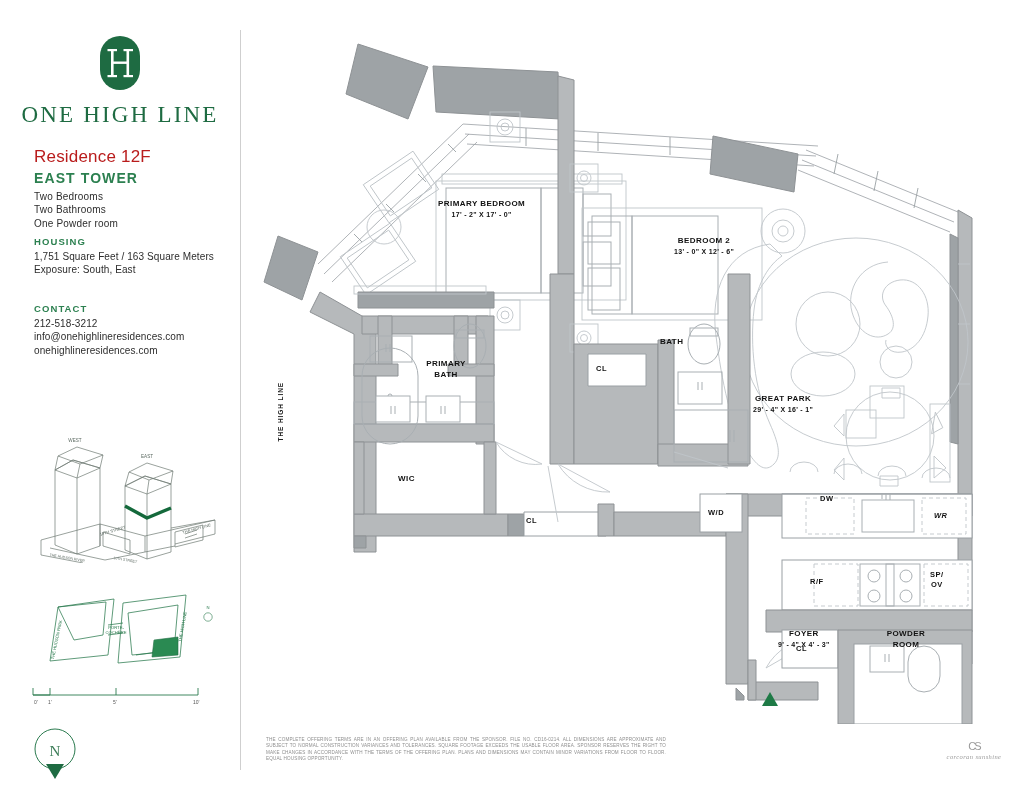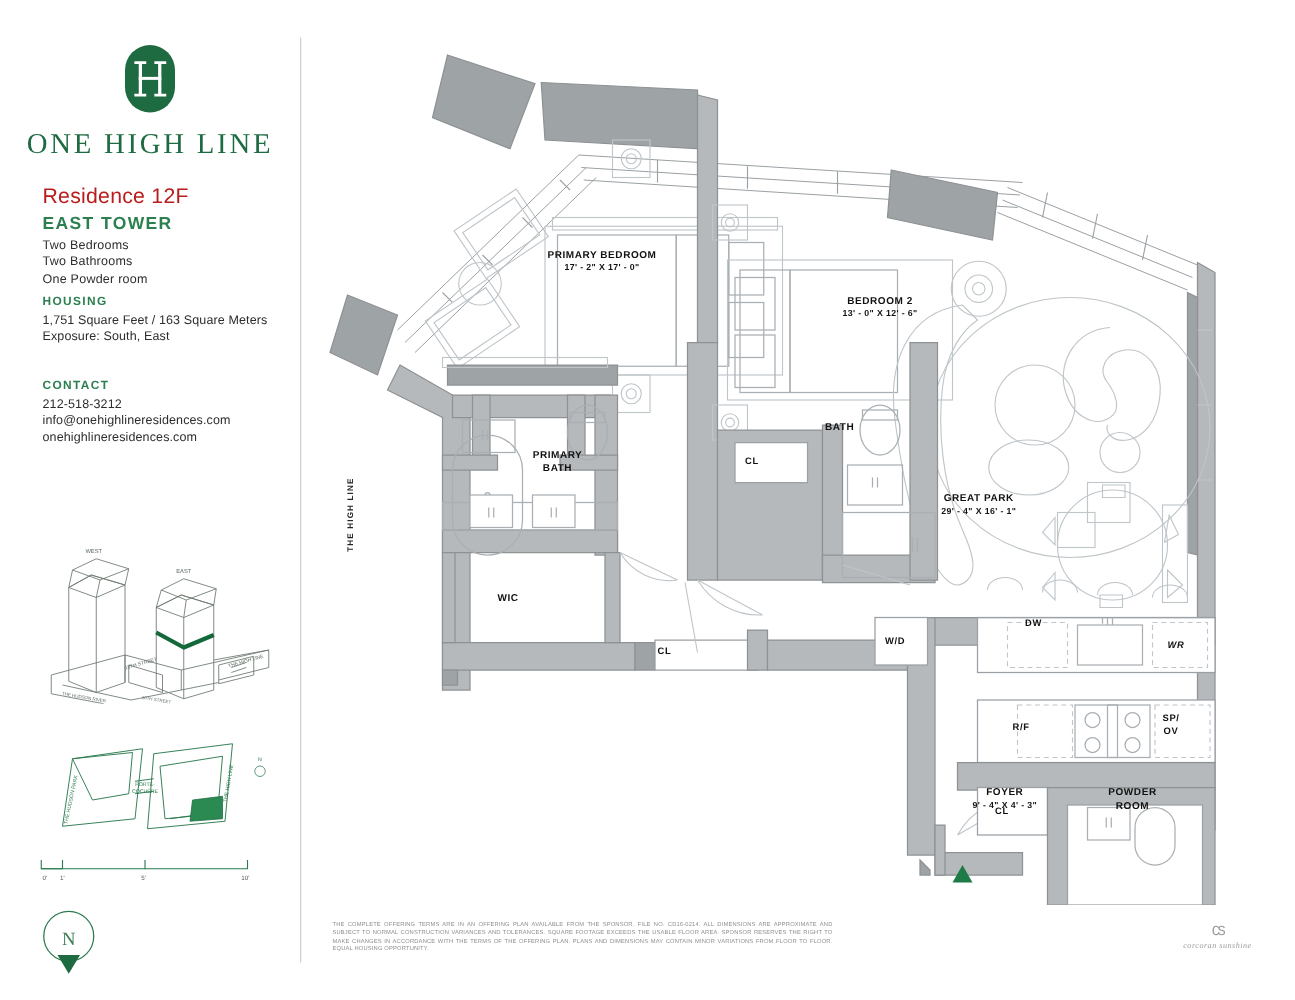--- a/index.html
+++ b/index.html
@@ -65,21 +65,21 @@
     font-size:7.5px;font-weight:700;letter-spacing:.5px;white-space:nowrap;
   }
 
   
   .disclaimer{
     position:absolute;left:266px;top:737px;width:400px;
     font-size:4.6px;line-height:6.4px;color:#8f8f8f;letter-spacing:.15px;
     text-align:justify;
   }
   .cs-logo{position:absolute;left:938px;top:740px;width:72px;text-align:center;}
-  .cs-mark{font-size:11px;color:#9a9a9a;font-family:Liberation Mono, monospace;letter-spacing:-2px;}
+  .cs-mark{font-size:11px;color:#9a9a9a;font-family:Liberation Sans, sans-serif;letter-spacing:-2px;}
   .cs-name{font-size:6.5px;color:#9a9a9a;font-family:"Liberation Serif",serif;font-style:italic;letter-spacing:.4px;margin-top:1px;}
 </style>
 </head>
 <body>
 
 <div class="page">
 
   <div class="sidebar">
 
     <div class="logo-wrap">

